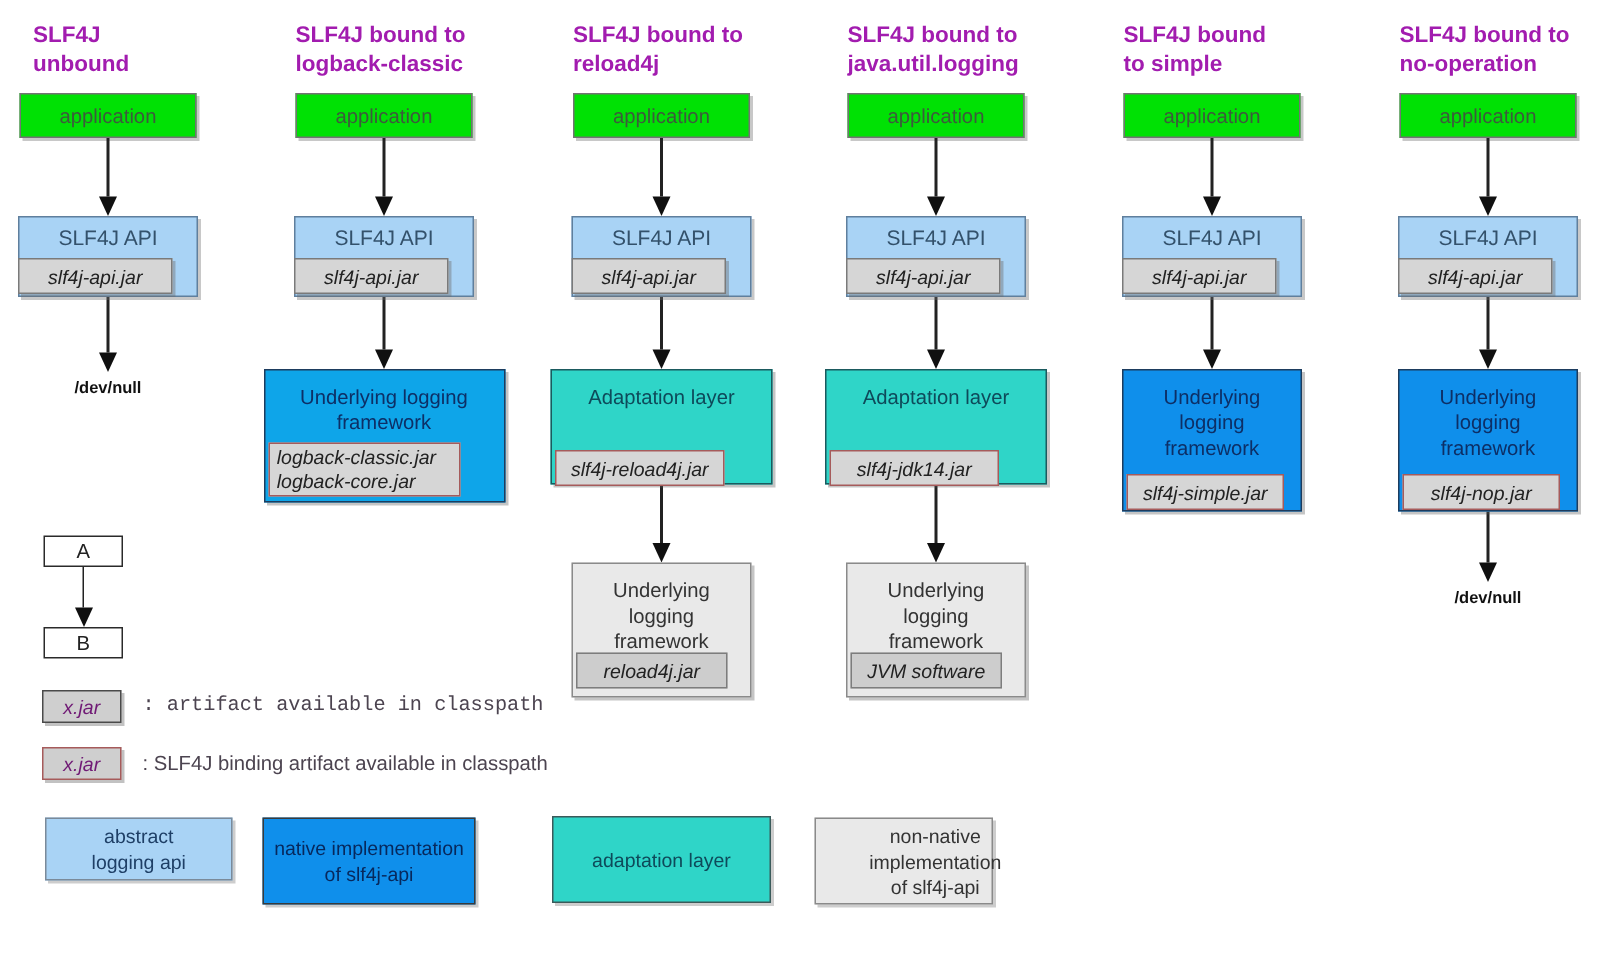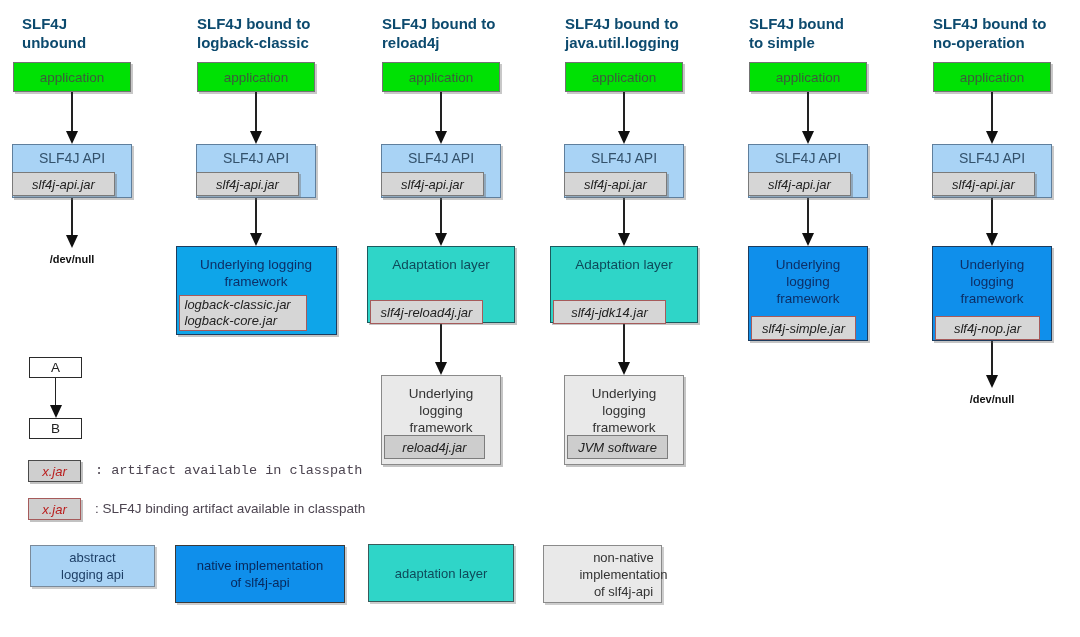--- a/index.html
+++ b/index.html
@@ -7,21 +7,21 @@
   .stage {
     position:relative; width:1080px; height:637px; overflow:hidden;
     background:#ffffff;
     font-family:"Liberation Sans", sans-serif;
   }
 
   
   .col { position:absolute; top:8px; width:170px; display:flex; flex-direction:column; align-items:center; }
   .title {
     align-self:flex-start; margin:6px 0 10px 26px;
-    font-weight:bold; font-size:15px; line-height:19px; color:#0c4a6e;
+    font-weight:bold; font-size:15px; line-height:19px; color:#a21caf;
     white-space:pre-line;
   }
   .box-app {
     width:118px; height:30px; flex:none;
     background:#00e104; border:1px solid #737373;
     display:flex; align-items:center; justify-content:center;
     font-size:13.5px; color:#3d5a3d;
     box-shadow:2px 2px 0 rgba(110,110,110,.38);
   }
   
@@ -72,36 +72,36 @@
   .legend-ab { position:absolute; left:29px; top:357px; width:53px; display:flex; flex-direction:column; align-items:center; }
   .ab-box {
     width:53px; height:21px; background:#ffffff; border:1px solid #2a2a2a;
     display:flex; align-items:center; justify-content:center; font-size:13.5px; color:#222; flex:none;
   }
   .ab-text { position:absolute; left:90px; top:372px; font-size:13px; line-height:17px; color:#4c4450; white-space:pre-line; }
 
   .xjar {
     position:absolute; width:53px; height:22px; background:#cfcfcf;
     display:flex; align-items:center; justify-content:center;
-    font-style:italic; font-size:13px; color:#b91c1c;
+    font-style:italic; font-size:13px; color:#701a75;
     box-shadow:2px 2px 0 rgba(110,110,110,.42);
   }
   .xjar.plain   { left:28px; top:460px; border:1px solid #4a4a4a; }
   .xjar.binding { left:28px; top:498px; border:1.5px solid #a65b5b; }
   .xjar-text { position:absolute; font-size:13.5px; color:#4c4450; }
   .xjar-text.t1 { left:95px; top:463px;font-family:Liberation Mono, monospace; }
   .xjar-text.t2 { left:95px; top:501px; }
 
   .sw {
     position:absolute; display:flex; align-items:center; justify-content:center;
     text-align:center; font-size:13px; line-height:17px; white-space:pre-line;
     box-shadow:2px 2px 0 rgba(90,90,90,.3);
   }
   .sw1 { left:30px;  top:545px; width:125px; height:42px; background:#a9d3f5; border:1px solid #7a8a9a; color:#1e3f66; }
-  .sw2 { left:175px; top:545px; width:170px; height:58px; background:#0f8feb; border:1px solid #3a3a3a; color:#07285c; }
+  .sw2 { left:175px; top:545px; width:142px; height:58px; background:#0f8feb; border:1px solid #3a3a3a; color:#07285c; }
   .sw3 { left:368px; top:544px; width:146px; height:58px; background:#2fd5c8; border:1px solid #3a5a5a; color:#0e4a5a; }
   .sw4 { left:543px; top:545px; width:119px; height:58px; background:#e9e9e9; border:1px solid #8a8a8a; color:#333333;padding-left:42px; }
 </style>
 </head>
 <body>
 
 <div class="stage">
 
   <div class="col" style="left:-13px">
     <div class="title" style="margin-left:35px">SLF4J

